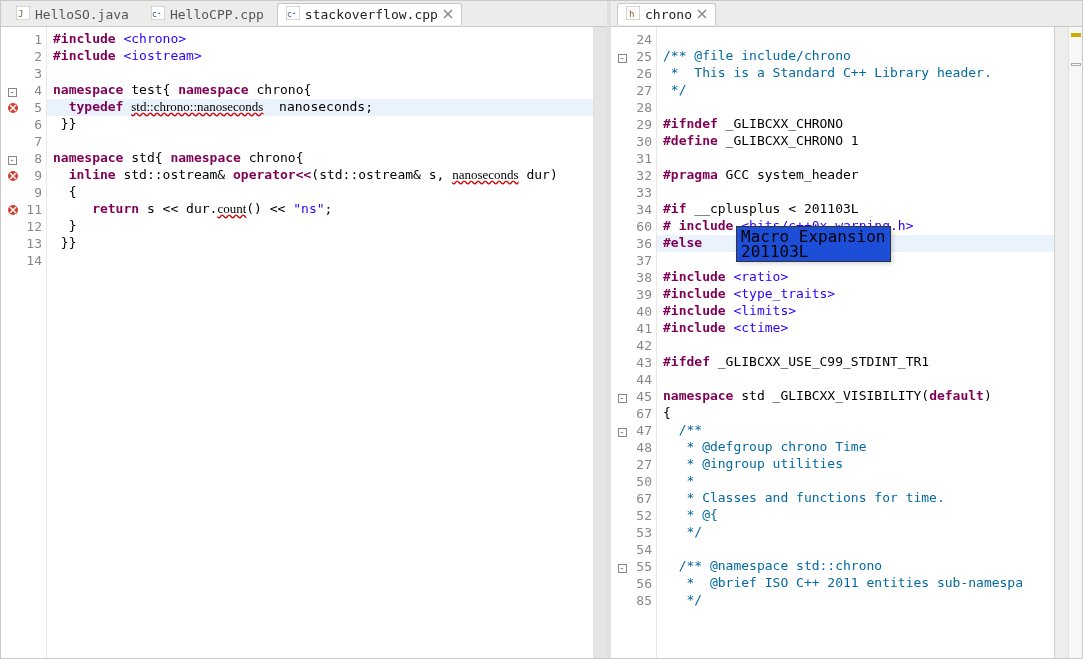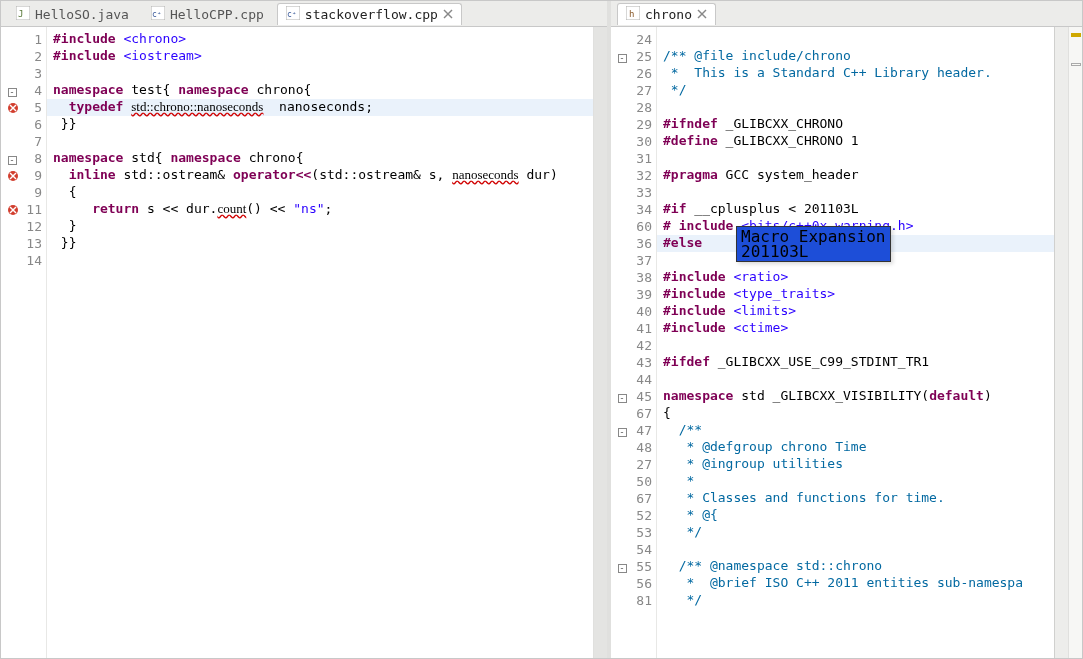--- a/index.html
+++ b/index.html
@@ -308,21 +308,21 @@
           <span class="ln">47</span>
           <span class="ln">48</span>
           <span class="ln">27</span>
           <span class="ln">50</span>
           <span class="ln">67</span>
           <span class="ln">52</span>
           <span class="ln">53</span>
           <span class="ln">54</span>
           <span class="ln">55</span>
           <span class="ln">56</span>
-          <span class="ln">81</span>
+          <span class="ln">85</span>
         </div>
       <div class="code-area" id="code-right"><div class="hl-line" style="top: 208px;"></div><span class="line"></span><span class="line"><span class="cmt">/** @file include/chrono</span></span><span class="line"><span class="cmt"> *  This is a Standard C++ Library header.</span></span><span class="line"><span class="cmt"> */</span></span><span class="line"></span><span class="line"><span class="kw">#ifndef</span><span> _GLIBCXX_CHRONO</span></span><span class="line"><span class="kw">#define</span><span> _GLIBCXX_CHRONO 1</span></span><span class="line"></span><span class="line"><span class="kw">#pragma</span><span> GCC system_header</span></span><span class="line"></span><span class="line"><span class="kw">#if</span><span> __cplusplus &lt; 201103L</span></span><span class="line"><span class="kw"># include</span><span> </span><span class="inc">&lt;bits/c++0x_warning.h&gt;</span></span><span class="line"><span class="kw">#else</span></span><span class="line"></span><span class="line"><span class="kw">#include</span><span> </span><span class="inc">&lt;ratio&gt;</span></span><span class="line"><span class="kw">#include</span><span> </span><span class="inc">&lt;type_traits&gt;</span></span><span class="line"><span class="kw">#include</span><span> </span><span class="inc">&lt;limits&gt;</span></span><span class="line"><span class="kw">#include</span><span> </span><span class="inc">&lt;ctime&gt;</span></span><span class="line"></span><span class="line"><span class="kw">#ifdef</span><span> _GLIBCXX_USE_C99_STDINT_TR1</span></span><span class="line"></span><span class="line"><span class="kw">namespace</span><span> std _GLIBCXX_VISIBILITY(</span><span class="kw">default</span><span>)</span></span><span class="line"><span>{</span></span><span class="line"><span class="cmt">  /**</span></span><span class="line"><span class="cmt">   * @defgroup chrono Time</span></span><span class="line"><span class="cmt">   * @ingroup utilities</span></span><span class="line"><span class="cmt">   *</span></span><span class="line"><span class="cmt">   * Classes and functions for time.</span></span><span class="line"><span class="cmt">   * @{</span></span><span class="line"><span class="cmt">   */</span></span><span class="line"></span><span class="line"><span class="cmt">  /** @namespace std::chrono</span></span><span class="line"><span class="cmt">   *  @brief ISO C++ 2011 entities sub-namespa</span></span><span class="line"><span class="cmt">   */</span></span></div>
       <div class="scroll-right"></div>
       <div class="overview-ruler">
         <div class="ov-mark ov-warn" style="top:6px"></div>
         <div class="ov-mark ov-cur" style="top:36px"></div>
       </div>
 
       <div class="tooltip" id="tooltip-right" style="top: 199px; left: 77px;">
         <div>Macro Expansion</div>

